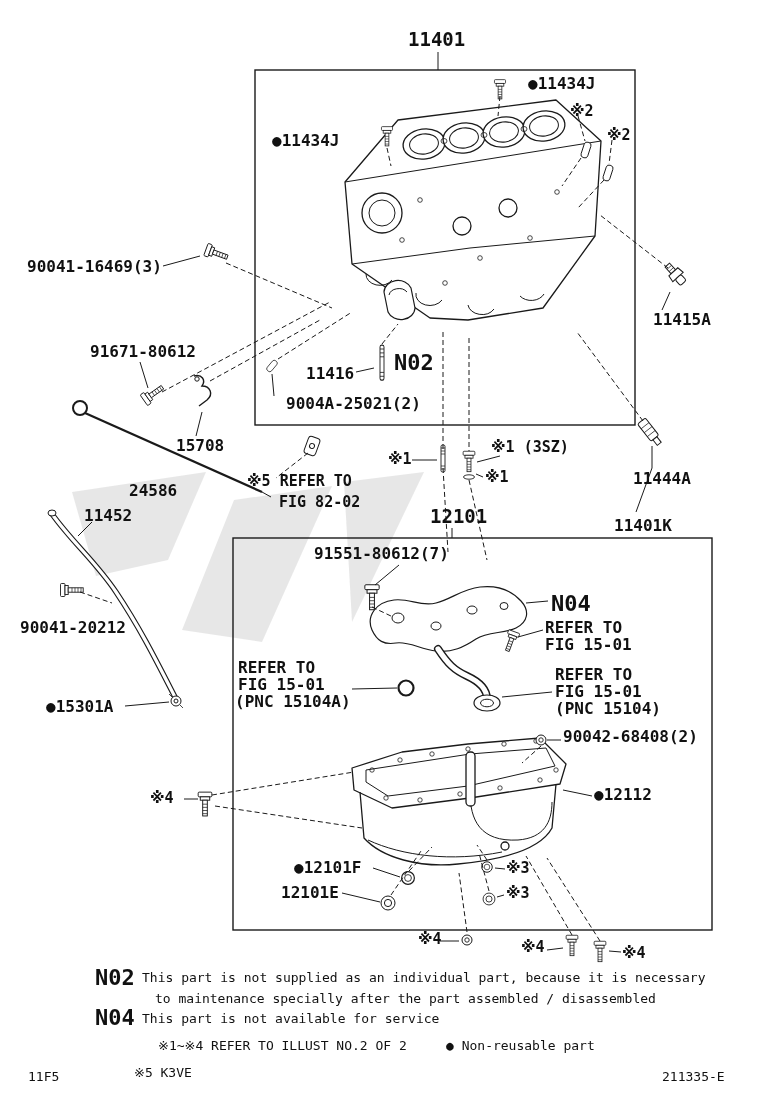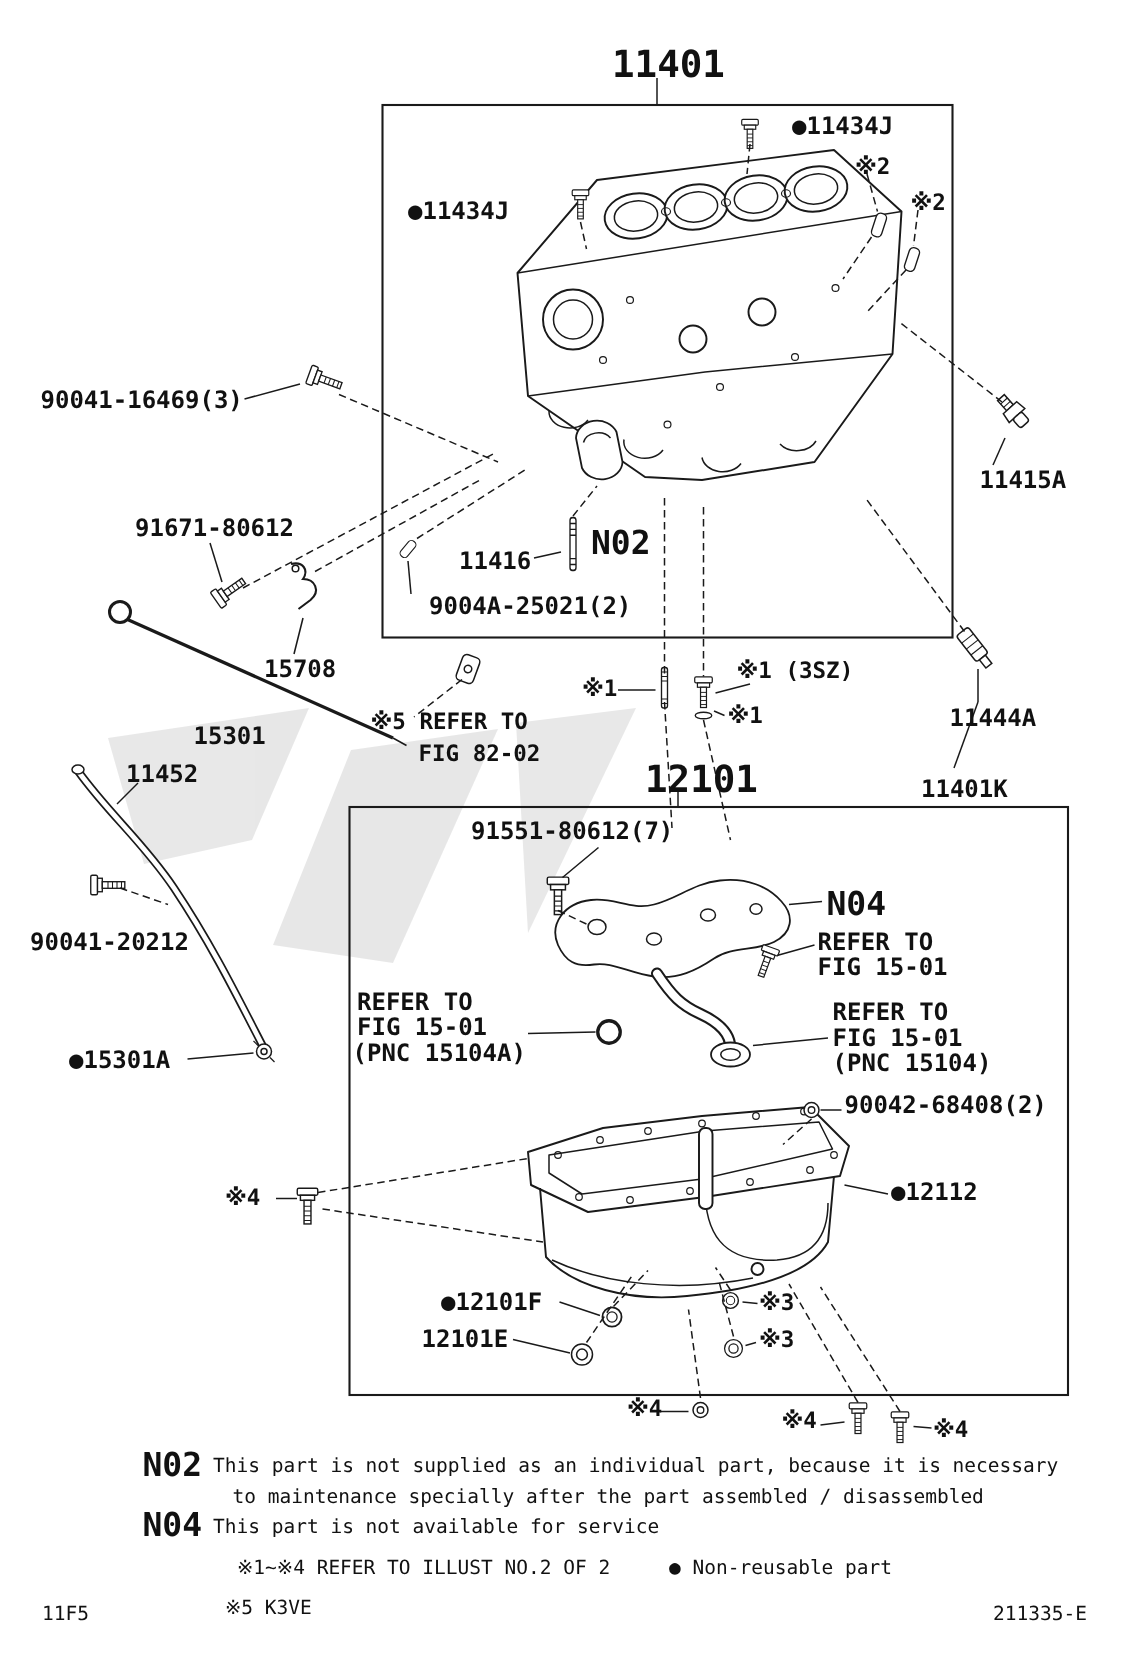--- a/index.html
+++ b/index.html
@@ -6,21 +6,21 @@
   html,body { background:#fff; }
   body {
     width:760px; height:1112px; position:relative; overflow:hidden;
     font-family:"DejaVu Sans Mono","DejaVu Sans",monospace; color:#111;
   }
   svg.canvas { position:absolute; left:0; top:0; z-index:1; }
   .lbl {
     position:absolute; z-index:2; font-weight:700; font-size:16px;
     white-space:pre; line-height:1.05; color:#111;
   }
-  .big  { font-size:25px; }
+  .big  { font-size:19px; }
   .sm   { font-size:15px; }
   .notehead { font-size:22px; }
   .note { font-size:13px; font-weight:400; }
 </style>
 </head>
 <body>
 
 <svg class="canvas" width="760" height="1112" viewBox="0 0 760 1112">
   <defs>
     <g id="boltV">
@@ -269,21 +269,21 @@
 <div class="lbl sm" style="left:570px;top:104px">※2</div>
 <div class="lbl sm" style="left:607px;top:128px">※2</div>
 <div class="lbl" style="left:272px;top:133px">●11434J</div>
 <div class="lbl" style="left:27px;top:259px">90041-16469(3)</div>
 <div class="lbl" style="left:653px;top:312px">11415A</div>
 <div class="lbl" style="left:90px;top:344px">91671-80612</div>
 <div class="lbl" style="left:176px;top:438px">15708</div>
 <div class="lbl" style="left:306px;top:366px">11416</div>
 <div class="lbl notehead" style="left:394px;top:351px">N02</div>
 <div class="lbl" style="left:286px;top:396px">9004A-25021(2)</div>
-<div class="lbl" style="left:129px;top:483px">15301</div>
+<div class="lbl" style="left:129px;top:483px">24586</div>
 <div class="lbl" style="left:84px;top:508px">11452</div>
 <div class="lbl sm" style="left:247px;top:474px">※5 REFER TO</div>
 <div class="lbl sm" style="left:279px;top:495px">FIG 82-02</div>
 <div class="lbl sm" style="left:388px;top:452px">※1</div>
 <div class="lbl sm" style="left:491px;top:440px">※1 (3SZ)</div>
 <div class="lbl sm" style="left:485px;top:470px">※1</div>
 <div class="lbl" style="left:633px;top:471px">11444A</div>
 <div class="lbl big" style="left:430px;top:507px">12101</div>
 <div class="lbl" style="left:614px;top:518px">11401K</div>
 <div class="lbl" style="left:314px;top:546px">91551-80612(7)</div>
@@ -309,15 +309,15 @@
 <div class="lbl sm" style="left:521px;top:940px">※4</div>
 <div class="lbl sm" style="left:622px;top:946px">※4</div>
 
 <div class="lbl notehead" style="left:95px;top:966px">N02</div>
 <div class="lbl note" style="left:142px;top:971px">This part is not supplied as an individual part, because it is necessary</div>
 <div class="lbl note" style="left:155px;top:992px">to maintenance specially after the part assembled / disassembled</div>
 <div class="lbl notehead" style="left:95px;top:1006px">N04</div>
 <div class="lbl note" style="left:142px;top:1012px">This part is not available for service</div>
 <div class="lbl note" style="left:158px;top:1039px">※1~※4 REFER TO ILLUST NO.2 OF 2</div>
 <div class="lbl note" style="left:446px;top:1039px">● Non-reusable part</div>
-<div class="lbl note" style="left:150px;top:1066px">※5 K3VE</div>
+<div class="lbl note" style="left:134px;top:1066px">※5 K3VE</div>
 <div class="lbl note" style="left:28px;top:1070px">11F5</div>
 <div class="lbl note" style="left:662px;top:1070px">211335-E</div>
 
 </body></html>

